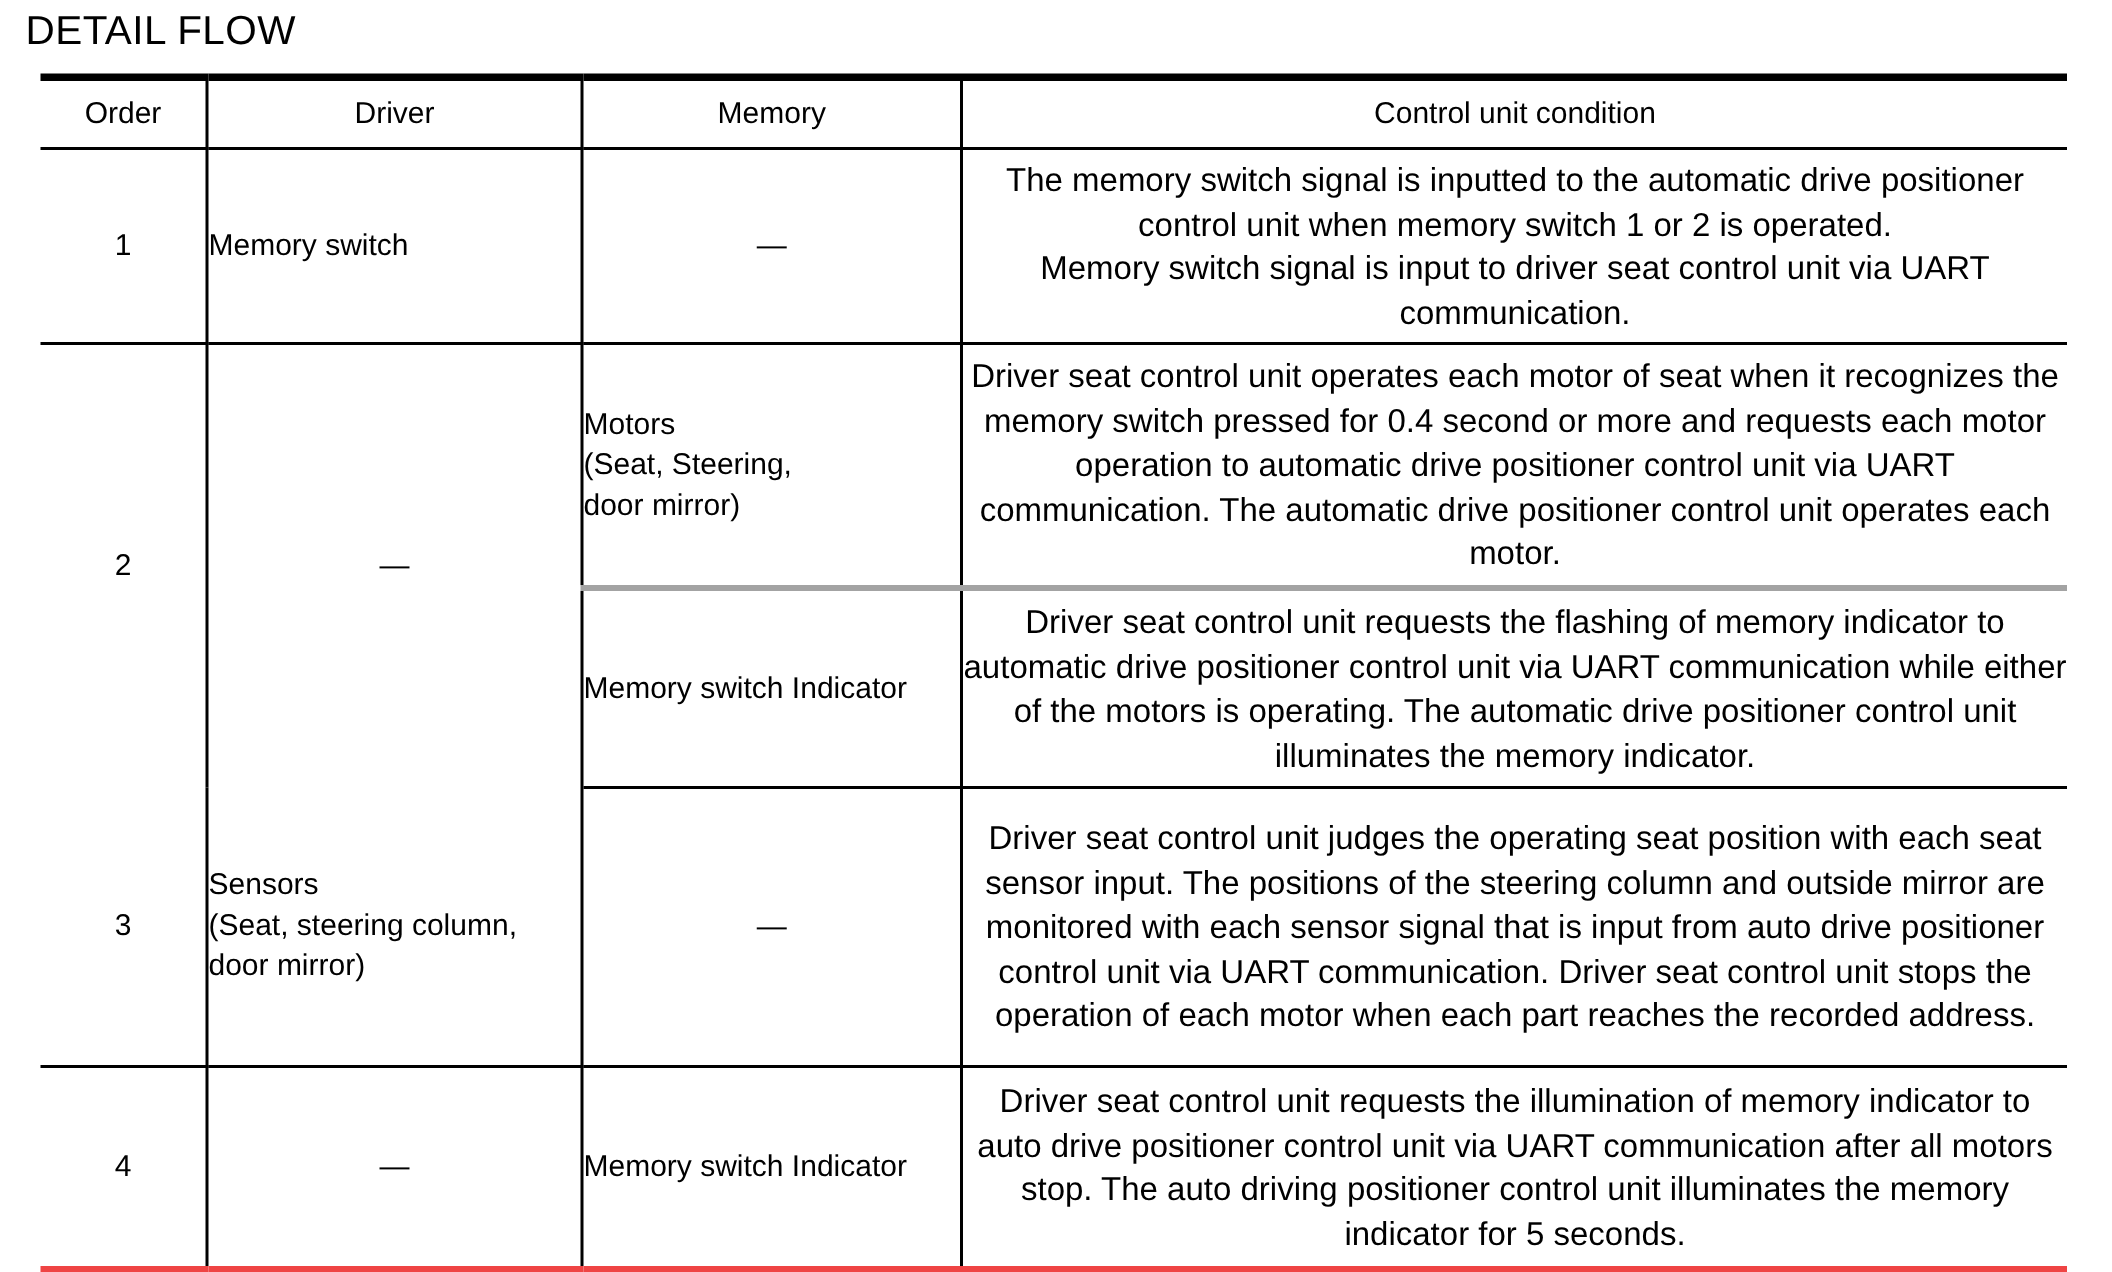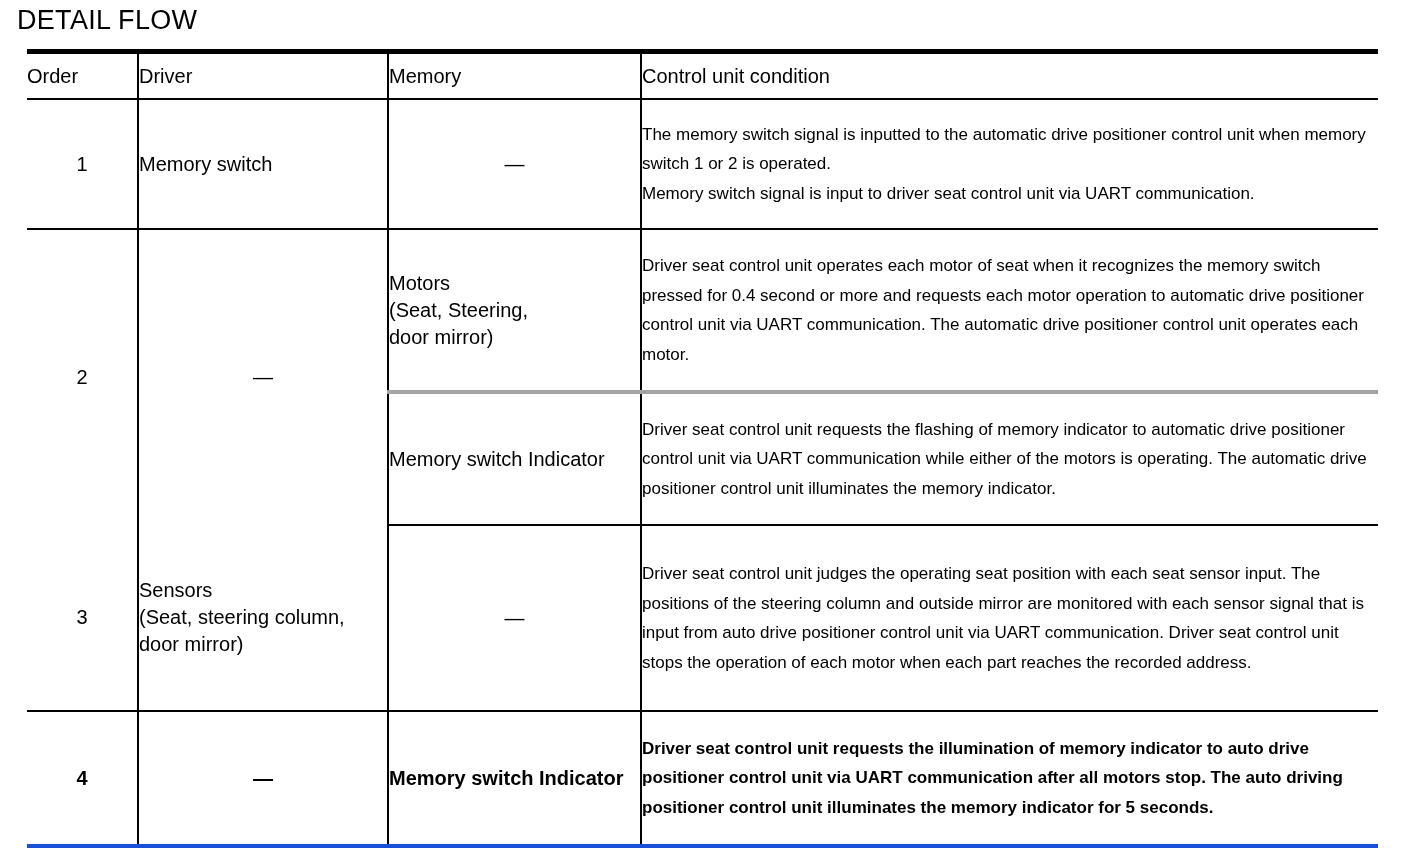--- a/index.html
+++ b/index.html
@@ -63,26 +63,26 @@
 
   
   .flow-table td.edge-left,
   .flow-table th.edge-left { border-left: 0; }
   .flow-table td.edge-right,
   .flow-table th.edge-right { border-right: 0; }
 
   
   .rule-heavy-top   > td, .rule-heavy-top   > th { border-top: 5px solid #000; }
   .rule-thin-top    > td, .rule-thin-top    > th { border-top: 4px solid #a3a3a3; }
-  .rule-heavy-bot   > td, .rule-heavy-bot   > th { border-bottom: 5px solid #1d4ed8; font-weight: bold; }
+  .rule-heavy-bot   > td, .rule-heavy-bot   > th { border-bottom: 5px solid #ef4444; }
   .rule-thin-bot    > td, .rule-thin-bot    > th { border-bottom: 2px solid #000; }
 
   
   .hdr-cell {
-    text-align: left;
+    text-align: center;
     font-size: 20px;
     line-height: 24px;
     height: 44px;
     padding: 0 6px;
   }
 
   
   .cell-order {
     text-align: center;
     font-size: 20px;
@@ -95,22 +95,22 @@
   }
   .cell-text {
     text-align: left;
     font-size: 20px;
     line-height: 27px;
     padding: 10px 8px 10px 14px;
     vertical-align: middle;
     margin-left: 48px;
   }
   .cell-cond {
-    text-align: left;
-    font-size: 17px;
+    text-align: center;
+    font-size: 22px;
     line-height: 29.5px;
     padding: 9px 10px 9px 15px;
     vertical-align: top;
   }
 </style>
 </head>
 <body>
 
 <div class="page">
 

